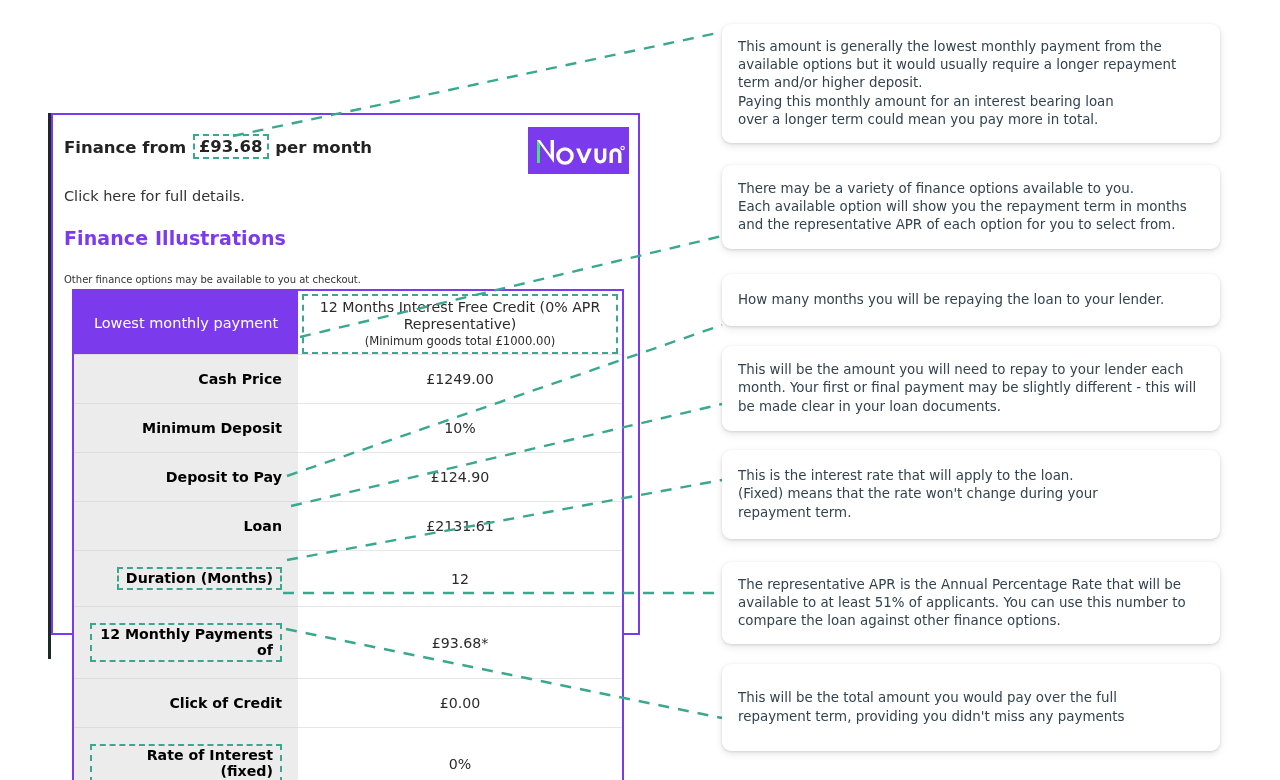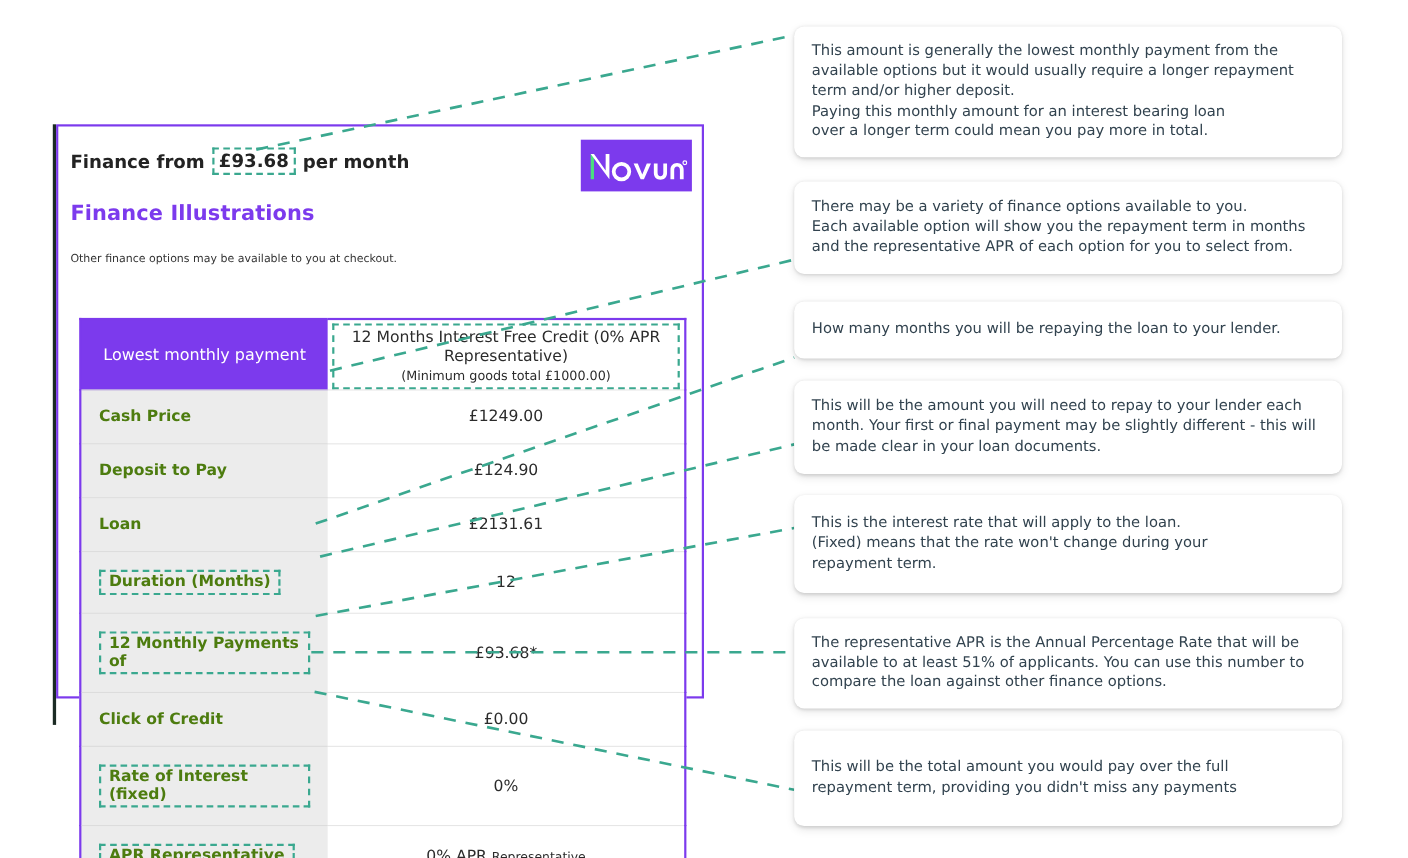--- a/index.html
+++ b/index.html
@@ -75,22 +75,22 @@
     padding: 3px 4px 0 4px !important;
   }
   .hdr-box {
     border: 2px dashed #3aa88f; padding: 3px 4px 4px 4px;
     line-height: 1.18;
   }
   .hdr-main { font-size: 14.2px; color: #2b2b2b; }
   .hdr-sub  { font-size: 11.6px; color: #2b2b2b; margin-top: 2px; }
 
   .lbl-cell {
-    background: #ececec; color: #4d7c0f;
-    font-size: 14.2px; font-weight: bold; text-align: left;
+    background: #ececec; color: #000000;
+    font-size: 14.2px; font-weight: bold; text-align: right;
     height: 28px; border-top: 1px solid #dcdcdc;
   }
   .val-cell {
     background: #ffffff; color: #2b2b2b;
     font-size: 14.2px; text-align: center;
     height: 28px; border-top: 1px solid #e6e6e6;
   }
   .lbl-hi {
     display: inline-block; padding: 1px 7px 2px 7px;
     border: 2px dashed #3aa88f;
@@ -143,20 +143,21 @@
           <circle cx="89.6" cy="12" r="1.7" fill="none" stroke="#ffffff" stroke-width="1.1"></circle>
         </svg>
       </div>
 
       <div class="headline">
         <span>Finance from</span>
         <span class="hl-amount">£93.68</span>
         <span>per month</span>
       </div>
 
+      <div class="click-details">Click here for full details.</div>
 
       <div class="section-title">Finance Illustrations</div>
 
       <div class="subnote">Other finance options may be available to you at checkout.</div>
 
       <table class="fin-table">
         <colgroup>
             <col class="c1">
             <col class="c2">
           </colgroup>
@@ -168,20 +169,24 @@
                 <div class="hdr-main">12 Months Interest Free Credit (0% APR Representative)</div>
                 <div class="hdr-sub">(Minimum goods total £1000.00)</div>
               </div>
             </td>
           </tr>
         <tr>
               <td class="lbl-cell">Cash Price</td>
               <td class="val-cell">£1249.00</td>
             </tr>
             <tr>
+              <td class="lbl-cell">Minimum Deposit</td>
+              <td class="val-cell">10%</td>
+            </tr>
+            <tr>
               <td class="lbl-cell">Deposit to Pay</td>
               <td class="val-cell">£124.90</td>
             </tr>
             <tr>
               <td class="lbl-cell">Loan</td>
               <td class="val-cell">£2131.61</td>
             </tr>
             <tr>
               <td class="lbl-cell"><span class="lbl-hi">Duration (Months)</span></td>
               <td class="val-cell">12</td>

